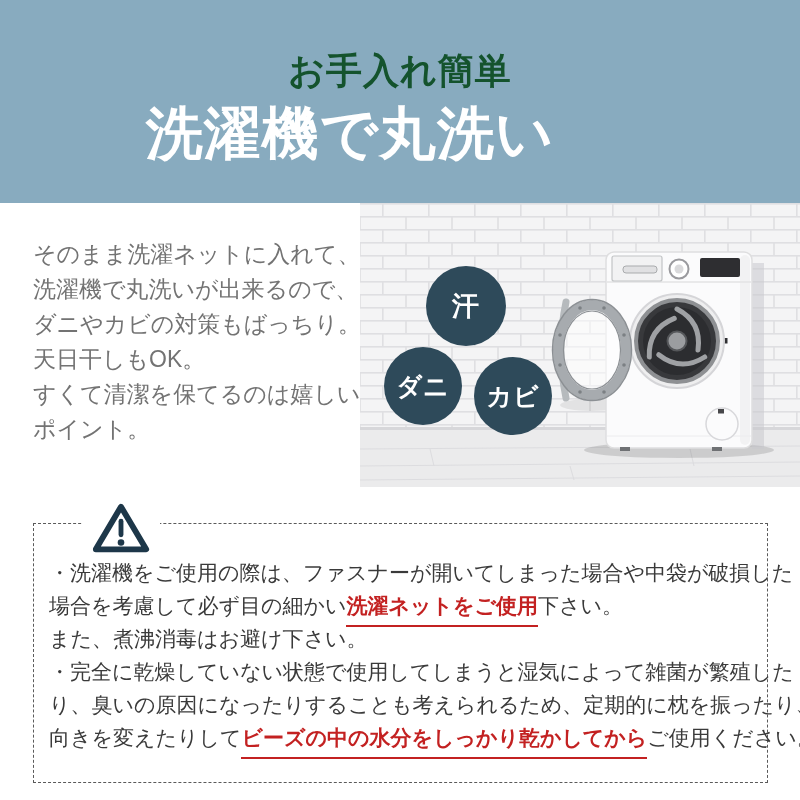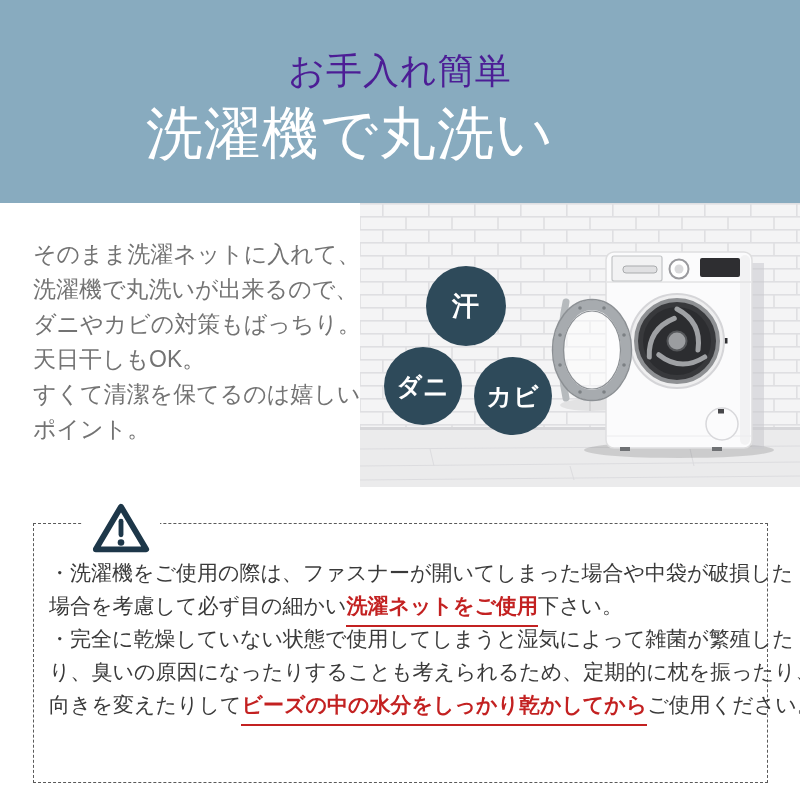--- a/index.html
+++ b/index.html
@@ -11,27 +11,27 @@
   .stage{position:absolute;top:0;left:0;width:800px;height:800px;}
 
   
   .header{
     position:absolute;top:0;left:0;width:800px;height:203px;
     background:#88abbf;text-align:center;
   }
   .header-sub{
     position:absolute;top:51px;left:0;width:800px;
     font-family:"Liberation Serif","DejaVu Serif",serif;
-    font-size:36px;line-height:40px;font-weight:400;
-    color:#4c1d95;letter-spacing:1px;
+    font-size:36px;line-height:40px;font-weight:700;
+    color:#14532d;letter-spacing:1px;
   }
   .header-title{
     position:absolute;top:101px;left:0;width:700px;
     font-family:"Liberation Serif","DejaVu Serif",serif;
-    font-size:57px;line-height:66px;font-weight:400;
+    font-size:57px;line-height:66px;font-weight:700;
     color:#ffffff;letter-spacing:1px;
   }
 
   
   .intro{
     position:absolute;left:33px;top:237px;width:330px;
     font-size:23px;line-height:35px;color:#737373;
   }
 
   
@@ -194,20 +194,23 @@
   </div>
 
   <div class="warn-text">
     <div class="warn-line">
       <span>・洗濯機をご使用の際は、ファスナーが開いてしまった場合や中袋が破損した</span>
     </div>
     <div class="warn-line">
       <span>場合を考慮して必ず目の細かい</span><span class="red">洗濯ネットをご使用</span><span>下さい。</span>
     </div>
     <div class="warn-line">
+      <span>また、煮沸消毒はお避け下さい。</span>
+    </div>
+    <div class="warn-line">
       <span>・完全に乾燥していない状態で使用してしまうと湿気によって雑菌が繁殖した</span>
     </div>
     <div class="warn-line">
       <span>り、臭いの原因になったりすることも考えられるため、定期的に枕を振ったり、</span>
     </div>
     <div class="warn-line">
       <span>向きを変えたりして</span><span class="red">ビーズの中の水分をしっかり乾かしてから</span><span>ご使用ください。</span>
     </div>
   </div>
 

